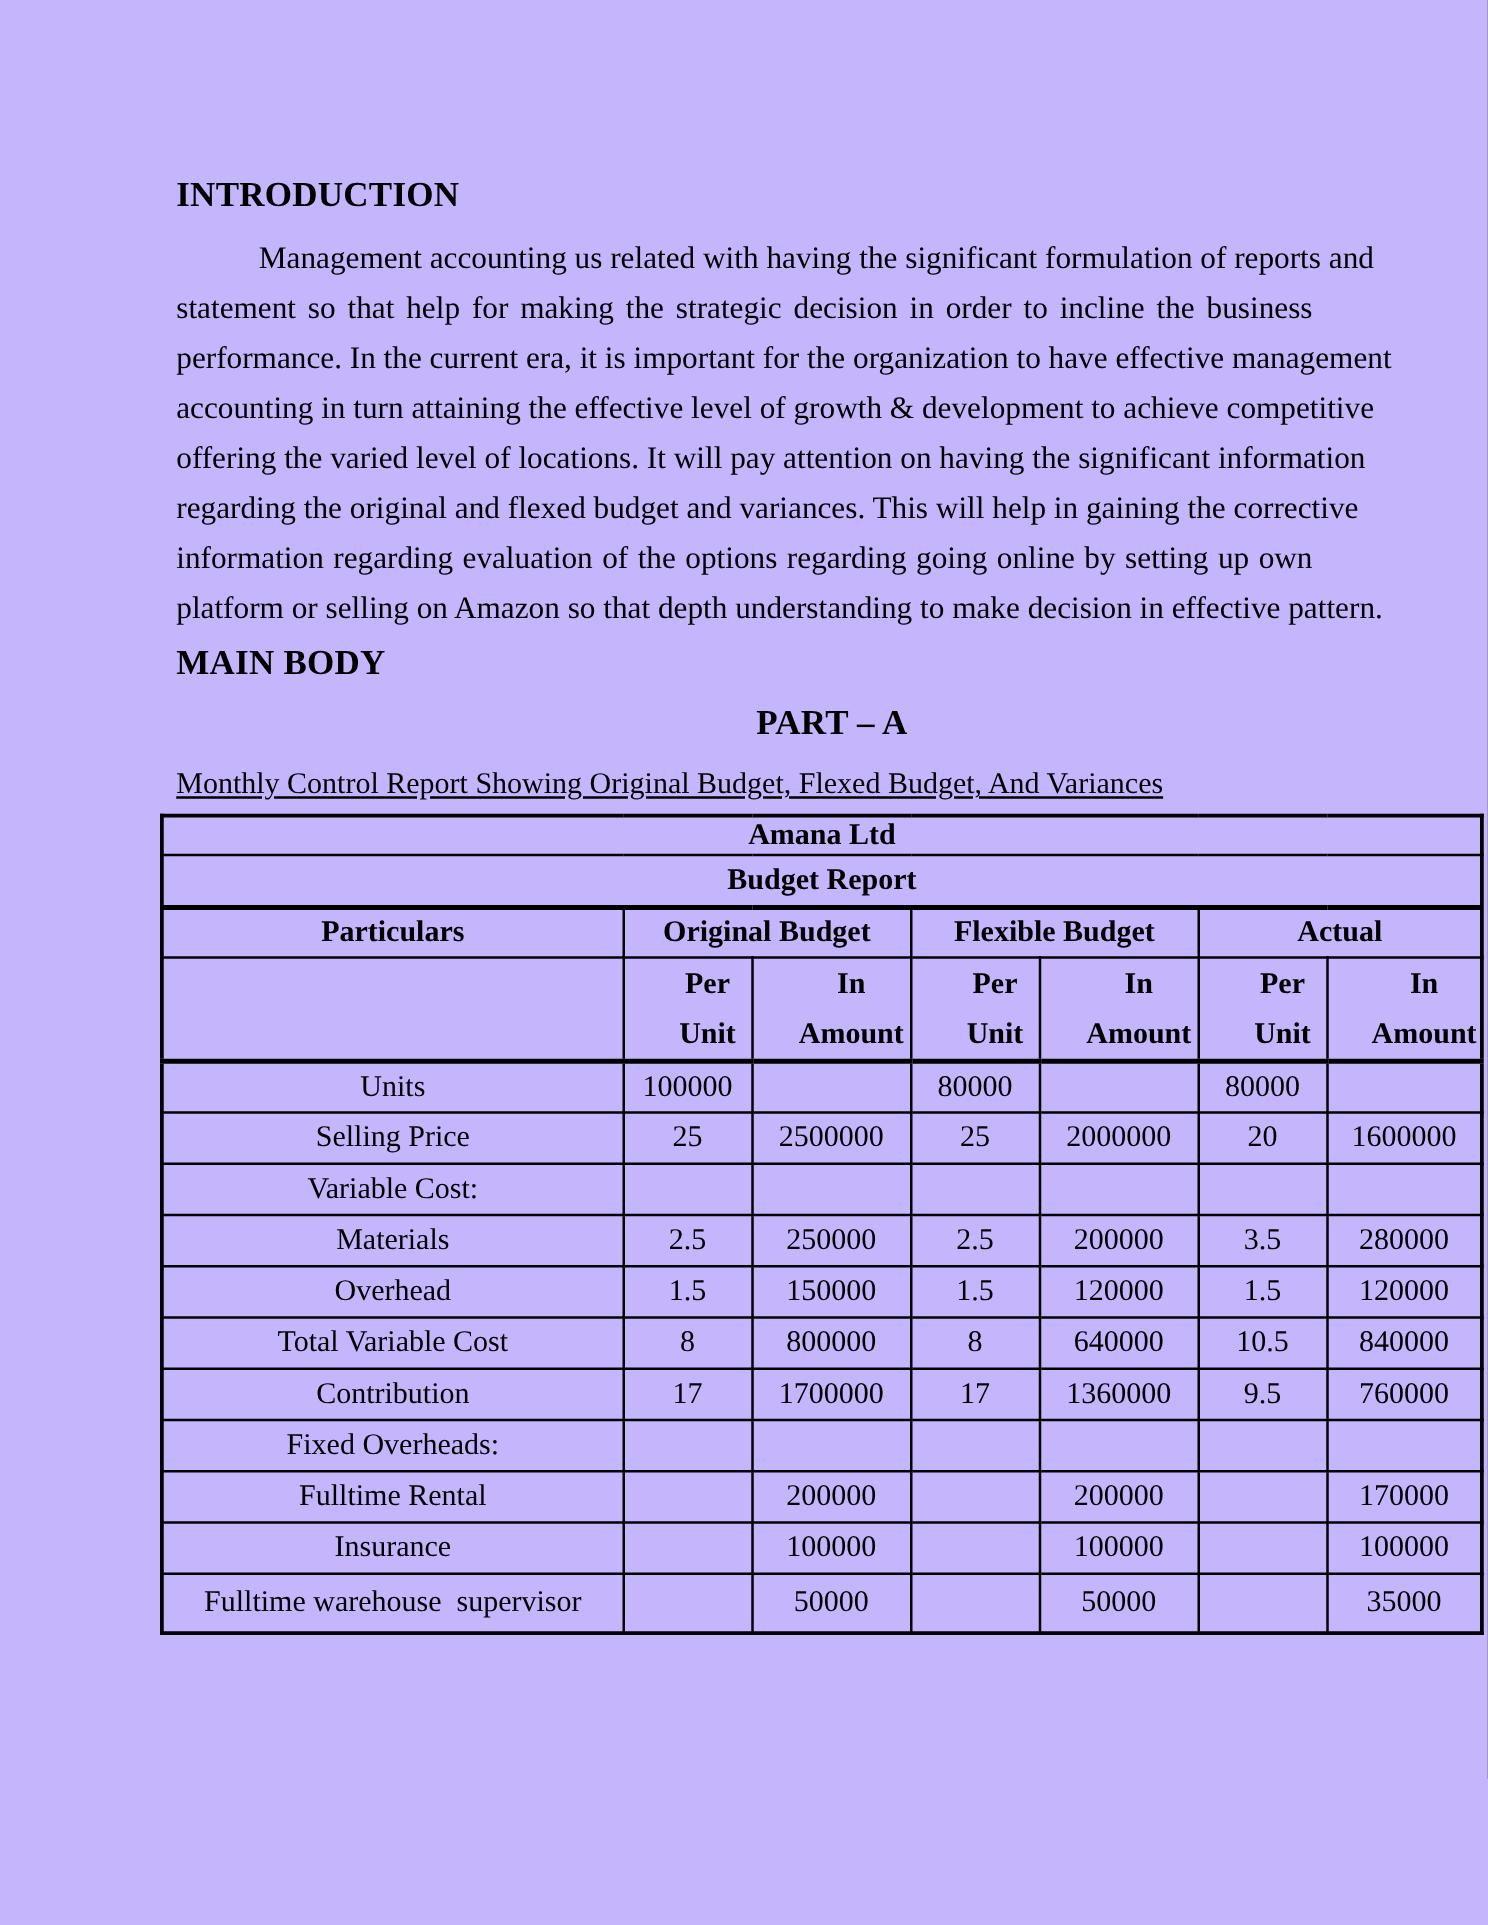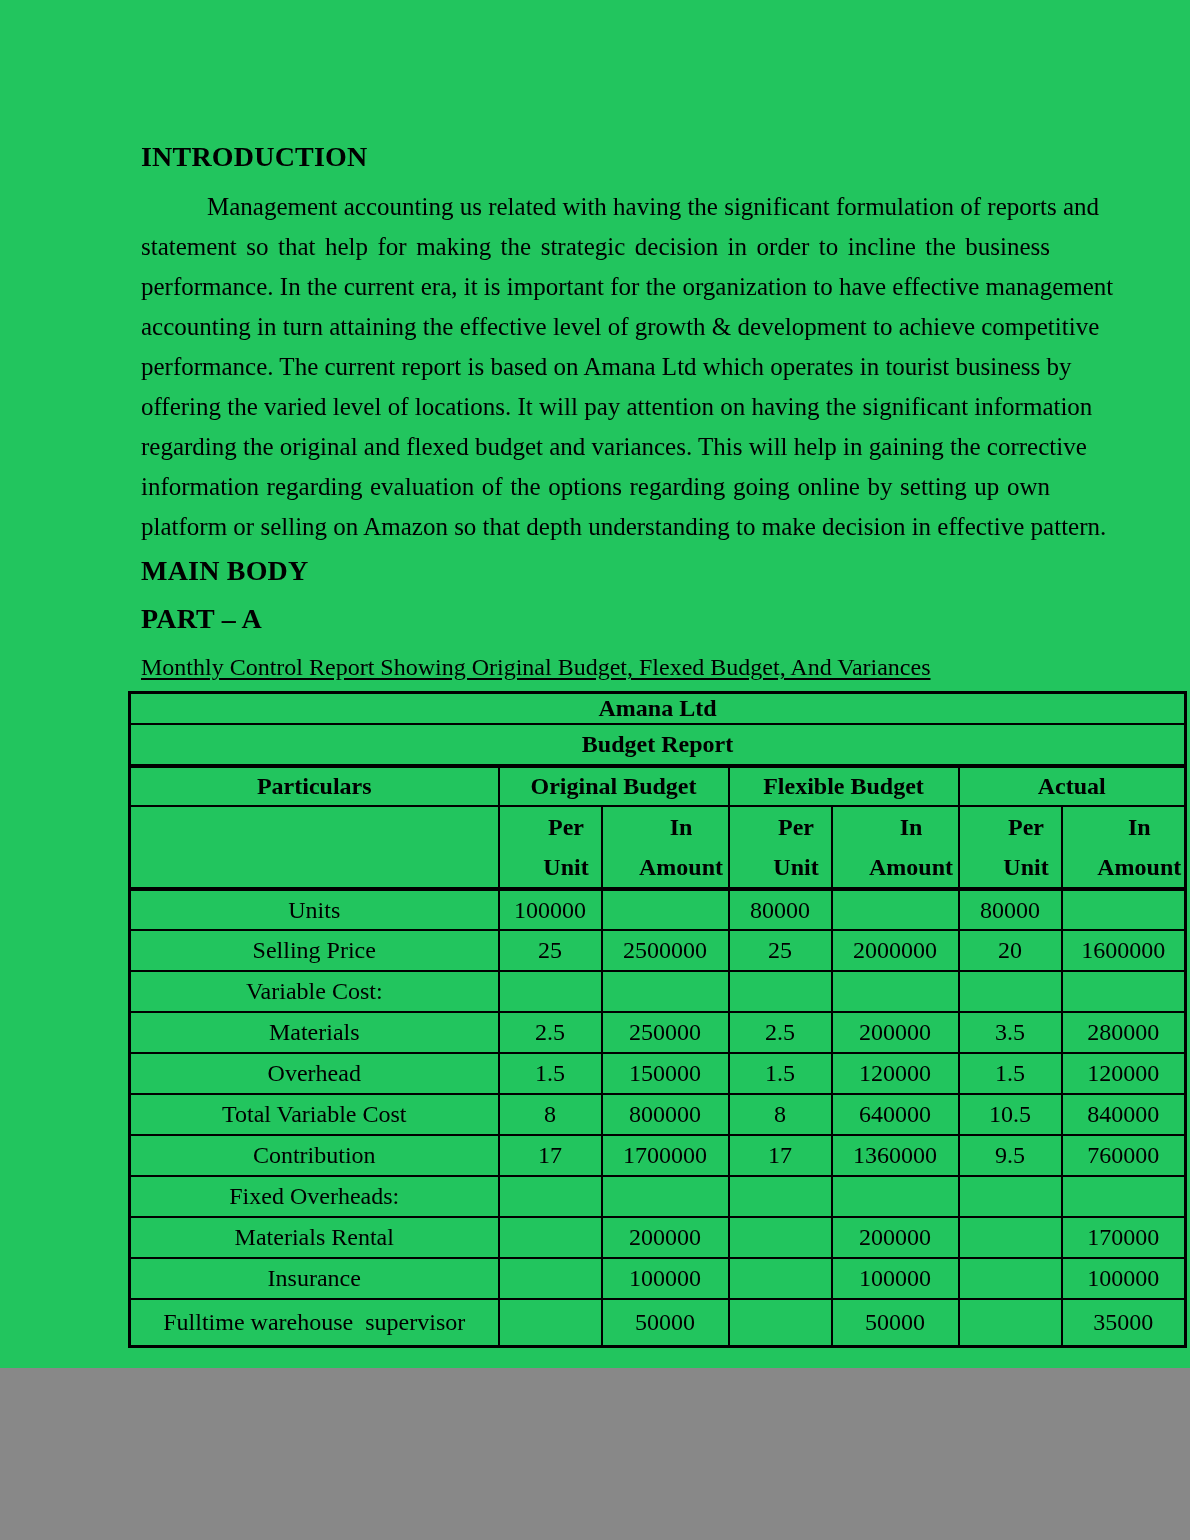--- a/index.html
+++ b/index.html
@@ -1,19 +1,19 @@
 <!DOCTYPE html>
 <html><head>
 <meta charset="utf-8">
 <style>
   html, body { margin: 0; padding: 0; background: #888; }
   .page {
     width: 1190px;
-    height: 1368px;
-    background: #22c55e;
+    height: 1540px;
+    background: #c4b5fd;
     color: #000000;
     font-family: "Liberation Serif", "DejaVu Serif", serif;
     position: relative;
     margin: 0 auto;
     overflow: hidden;
     box-sizing: border-box;
   }
   .h-major {
     margin: 0 0 0 141px;
     font-size: 28px;
@@ -30,21 +30,21 @@
   .para-line {
     height: 40px;
     line-height: 40px;
     white-space: nowrap;
     text-align: justify;
     text-align-last: justify;
   }
   .para-line.first { text-indent: 66px; }
   .para-line.last { text-align-last: left; }
   .heading-main-body { margin-top: 10px; }
-  .heading-part-a { margin-top: 20px; }
+  .heading-part-a { margin-top: 20px; text-align: center; }
   .table-caption {
     margin: 21px 0 0 141px;
     font-size: 24px;
     line-height: 26px;
     text-decoration: underline;
     text-underline-offset: 3px;
   }
   table.budget {
     margin: 11px 0 0 128px;
     width: 1056px;
@@ -75,21 +75,20 @@
 
 <div class="page">
 
   <div class="h-major heading-introduction">INTRODUCTION</div>
 
   <div class="intro-paragraph">
     <div class="para-line first">Management accounting us related with having the significant formulation of reports and</div>
     <div class="para-line">statement so that help for making the strategic decision in order to incline the business</div>
     <div class="para-line">performance. In the current era, it is important for the organization to have effective management</div>
     <div class="para-line">accounting in turn attaining the effective level of growth &amp; development to achieve competitive</div>
-    <div class="para-line">performance. The current report is based on Amana Ltd which operates in tourist business by</div>
     <div class="para-line">offering the varied level of locations. It will pay attention on having the significant information</div>
     <div class="para-line">regarding the original and flexed budget and variances. This will help in gaining the corrective</div>
     <div class="para-line">information regarding evaluation of the options regarding going online by setting up own</div>
     <div class="para-line last">platform or selling on Amazon so that depth understanding to make decision in effective pattern.</div>
   </div>
 
   <div class="h-major heading-main-body">MAIN BODY</div>
 
   <div class="h-major heading-part-a">PART – A</div>
 
@@ -213,21 +212,21 @@
         <tr>
           <td class="left-label">Fixed Overheads:</td>
           <td></td>
           <td></td>
           <td></td>
           <td></td>
           <td></td>
           <td></td>
         </tr>
         <tr>
-          <td>Materials Rental</td>
+          <td>Fulltime Rental</td>
           <td></td>
           <td>200000</td>
           <td></td>
           <td>200000</td>
           <td></td>
           <td>170000</td>
         </tr>
         <tr>
           <td>Insurance</td>
           <td></td>

